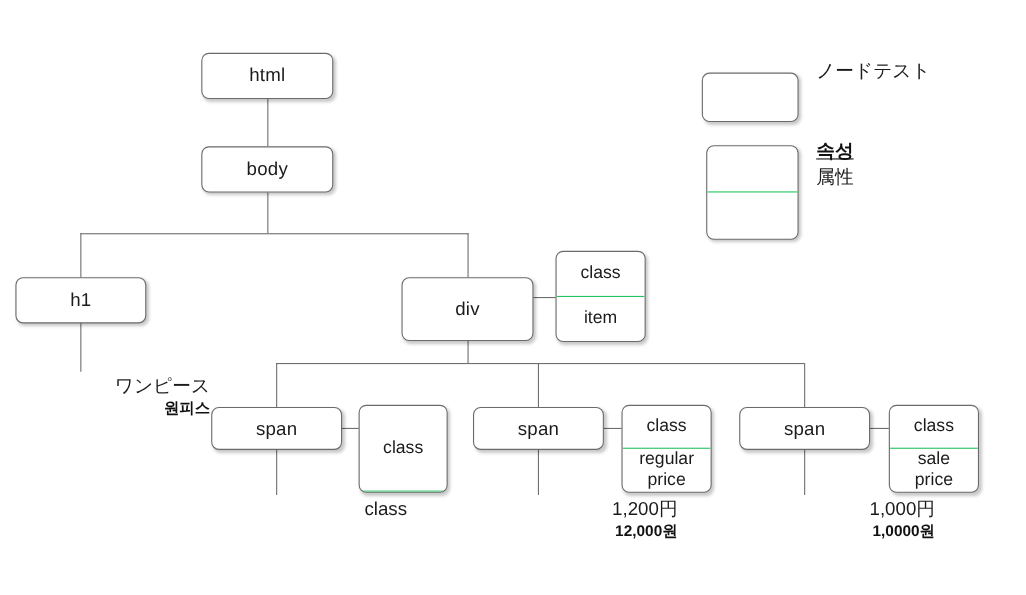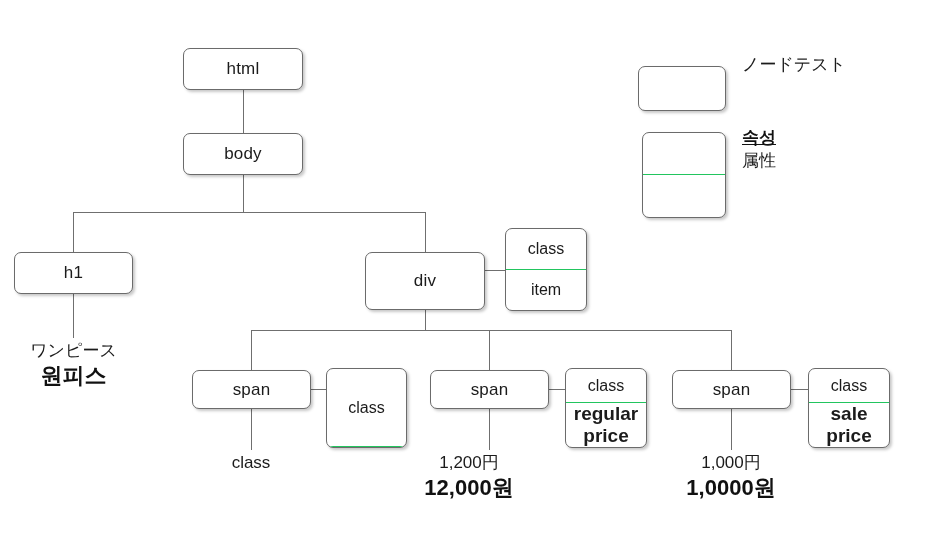--- a/index.html
+++ b/index.html
@@ -63,39 +63,39 @@
     justify-content: center;
     font-size: 16px;
     color: #1b1b1b;
     text-align: center;
     line-height: 1.12;
   }
   .attr .cell.top {
     border-bottom: 1px solid #22c55e;
   }
   .attr .cell.small {
-    font-size: 19px;
+    font-size: 16px;
     line-height: 1.15;
     white-space: pre-line;
-    font-weight: bold;
   }
 
   
   .leaf {
     position: absolute;
-    text-align: center;
+    text-align: right;
     white-space: nowrap;
+    padding-left: 44px;
   }
   .leaf .ja {
     font-size: 17px;
     color: #1b1b1b;
     line-height: 1.25;
   }
   .leaf .ko {
-    font-size: 22px;
+    font-size: 14px;
     font-weight: bold;
     color: #111111;
     line-height: 1.35;
   }
 
   
   .legend-text {
     position: absolute;
     white-space: nowrap;
   }
@@ -184,21 +184,21 @@
 
   <div class="leaf" style="left:0px; top:340px; width:147px;">
     <div class="ja">ワンピース</div>
     <div class="ko">원피스</div>
   </div>
 
   <div class="leaf" style="left:176px; top:452px; width:150px;">
     <div class="ja">class</div>
   </div>
 
-  <div class="leaf" style="left:394px; top:452px; width:150px;">
+  <div class="leaf" style="left:422px; top:452px; width:150px;">
     <div class="ja">1,200円</div>
     <div class="ko">12,000원</div>
   </div>
 
   <div class="leaf" style="left:656px; top:452px; width:150px;">
     <div class="ja">1,000円</div>
     <div class="ko">1,0000원</div>
   </div>
 
   <div class="node" style="left:638px; top:66px; width:88px; height:45px;"></div>

